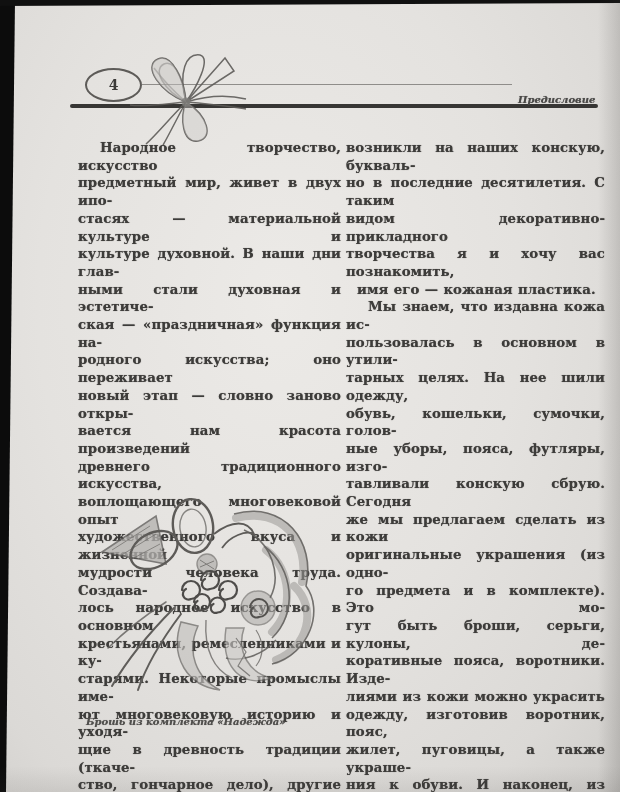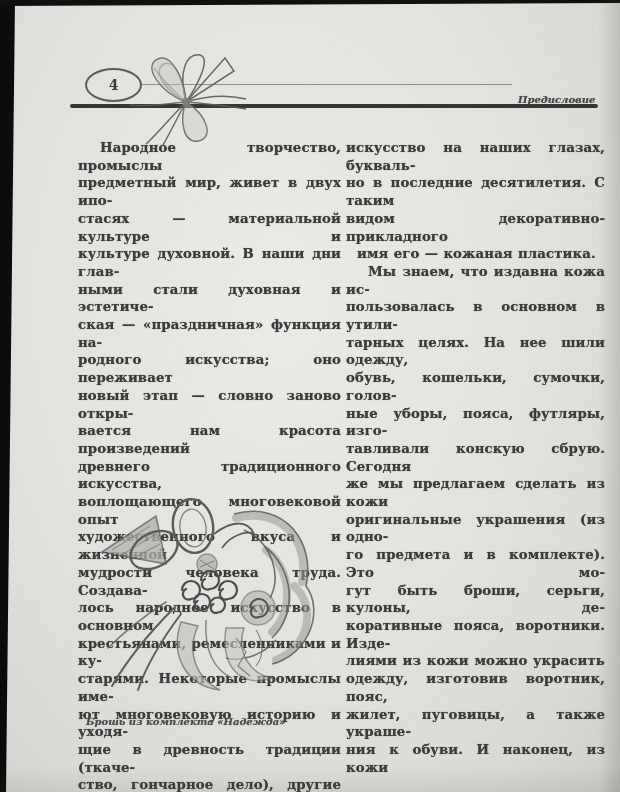--- a/index.html
+++ b/index.html
@@ -78,21 +78,21 @@
       <path d="M60,52 C50,70 43,85 37,95"></path>
       <path d="M60,52 C38,54 20,57 4,55"></path>
       <path d="M60,52 C44,38 34,26 28,18" opacity="0.55"></path>
     </g>
     <path d="M60,52 C34,42 16,16 32,9 C46,3 58,30 60,52" fill="#c6c4c1" opacity="0.45"></path>
     <path d="M60,52 C82,66 88,88 72,91 C56,93 54,68 60,52" fill="#cbc9c6" opacity="0.4"></path>
     <circle cx="60" cy="52" r="4.5" fill="#7e7c79" opacity="0.75"></circle>
   </svg>
 
   <div class="col col-left">
-    <div class="ln ind">Народное творчество, промыслы</div>
+    <div class="ln ind">Народное творчество, искусство</div>
     <div class="ln">предметный мир, живет в двух ипо-</div>
     <div class="ln">стасях — материальной культуре и</div>
     <div class="ln">культуре духовной. В наши дни глав-</div>
     <div class="ln">ными стали духовная и эстетиче-</div>
     <div class="ln">ская — «праздничная» функция на-</div>
     <div class="ln">родного искусства; оно переживает</div>
     <div class="ln">новый этап — словно заново откры-</div>
     <div class="ln">вается нам красота произведений</div>
     <div class="ln">древнего традиционного искусства,</div>
     <div class="ln">воплощающего многовековой опыт</div>
@@ -100,23 +100,24 @@
     <div class="ln">мудрости человека труда. Создава-</div>
     <div class="ln">лось народное искусство в основном</div>
     <div class="ln">крестьянами, ремесленниками и ку-</div>
     <div class="ln">старями. Некоторые промыслы име-</div>
     <div class="ln">ют многовековую историю и уходя-</div>
     <div class="ln">щие в древность традиции (ткаче-</div>
     <div class="ln">ство, гончарное дело), другие</div>
   </div>
 
   <div class="col col-right">
-    <div class="ln">искусство на наших глазах, букваль-</div>
+    <div class="ln">возникли на наших конскую, букваль-</div>
     <div class="ln">но в последние десятилетия. С таким</div>
     <div class="ln">видом декоративно-прикладного</div>
+    <div class="ln">творчества я и хочу вас познакомить,</div>
     <div class="ln pe">имя его — кожаная пластика.</div>
     <div class="ln ind">Мы знаем, что издавна кожа ис-</div>
     <div class="ln">пользовалась в основном в утили-</div>
     <div class="ln">тарных целях. На нее шили одежду,</div>
     <div class="ln">обувь, кошельки, сумочки, голов-</div>
     <div class="ln">ные уборы, пояса, футляры, изго-</div>
     <div class="ln">тавливали конскую сбрую. Сегодня</div>
     <div class="ln">же мы предлагаем сделать из кожи</div>
     <div class="ln">оригинальные украшения (из одно-</div>
     <div class="ln">го предмета и в комплекте). Это мо-</div>

